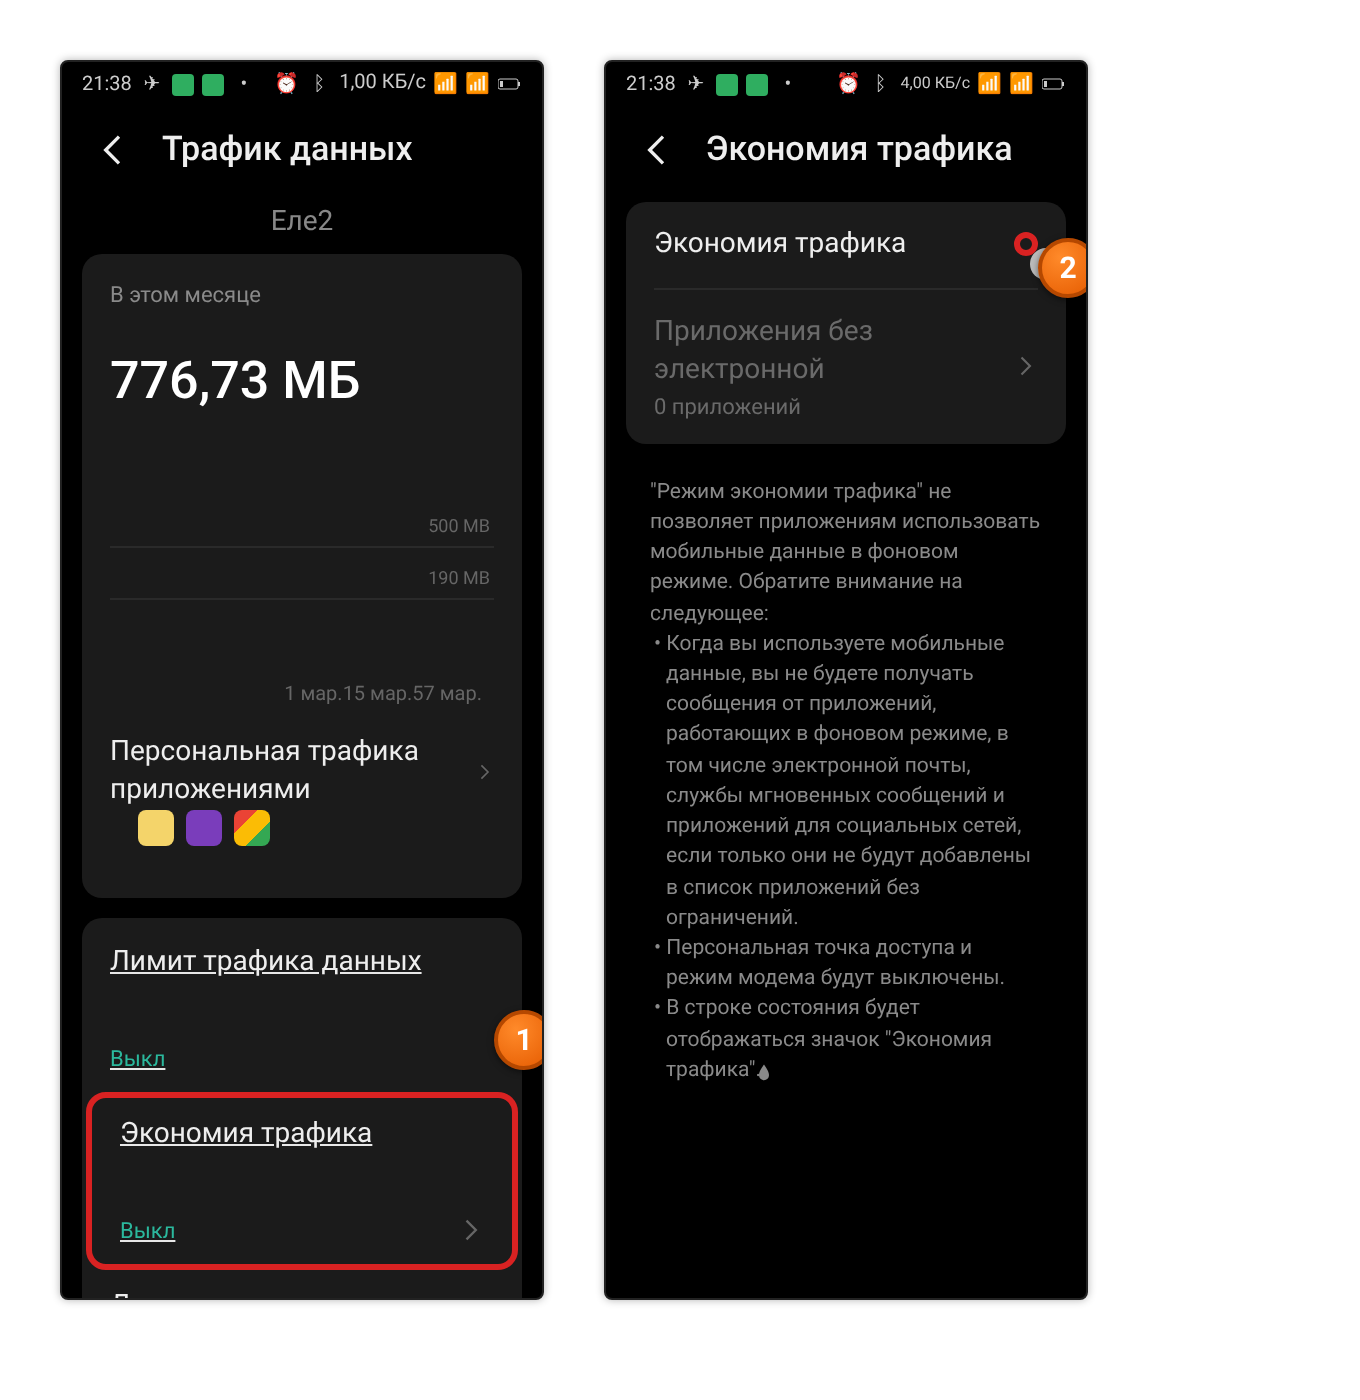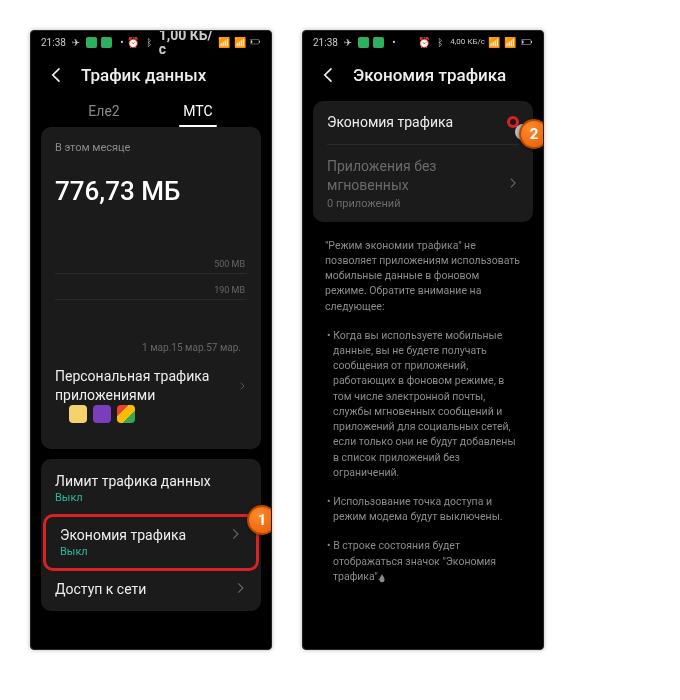--- a/index.html
+++ b/index.html
@@ -54,52 +54,52 @@
   .bar{flex:1;background:#15b79f;border-radius:1px;max-width:8px;}
   .bar.dim{background:#0e5a50;}
   .xlabels{display:flex;justify-content:flex-end;font-size:10px;color:#666;padding:4px 6px 0 6px;}
   .card-row{display:flex;align-items:center;justify-content:space-between;padding:12px 14px;}
   .row-title{font-size:14px;color:#eee;line-height:1.35;}
   .chev{width:14px;height:14px;color:#666;}
   .chev svg{width:100%;height:100%;}
   .app-icons{display:flex;gap:6px;padding:0 14px 12px 14px;}
   .app-ic{width:18px;height:18px;border-radius:4px;}
   .list-block{background:#1b1b1b;border-radius:10px;display:flex;flex-direction:column;padding:4px 0;}
-  .list-item{padding:10px 14px;display:flex;align-items:flex-start;justify-content:space-between;}
+  .list-item{padding:10px 14px;display:flex;align-items:flex-end;justify-content:space-between;text-decoration:underline;}
   .li-txt{display:flex;flex-direction:column;gap:2px;}
   .li-title{font-size:14px;color:#eee;}
-  .li-sub{font-size:11px;color:#2bb89d;}
+  .li-sub{font-size:11px;color:#2bb89d;margin-top:32px;}
   
   .hl{border:3px solid #d92222;border-radius:10px;}
   .marker{position:absolute;width:30px;height:30px;border-radius:50%;background:radial-gradient(circle at 35% 30%, #ff8a2a, #e55b00);border:2px solid #b54800;color:#fff;font-weight:700;display:flex;align-items:center;justify-content:center;font-size:15px;box-shadow:0 1px 3px rgba(0,0,0,0.5);}
   
   .toggle{width:36px;height:20px;border-radius:10px;background:#3a3a3a;position:relative;flex-shrink:0;}
   .toggle .knob{position:absolute;left:2px;top:2px;width:16px;height:16px;border-radius:50%;background:#bbb;}
   .faded{color:#6a6a6a;}
   .desc{font-size:10.5px;color:#8a8a8a;line-height:1.45;padding:6px 12px;}
-  .desc .bullet{display:block;padding-left:8px;text-indent:-6px;margin-top:14px;}
+  .desc .bullet{display:block;padding-left:8px;text-indent:-6px;margin-top:0;}
   .drop{display:inline-block;width:10px;height:10px;vertical-align:middle;}
   .drop svg{width:100%;height:100%;}
 </style>
 </head>
 <body>
 
 <div class="phone">
   <div class="statusbar">
     <div class="left">
       <span>21:38</span>
       <span class="sb-ic">✈</span>
       <span class="sb-box" style="background:#2fae60"></span>
       <span class="sb-box" style="background:#2fae60"></span>
       <span class="sb-ic">•</span>
     </div>
     <div class="right">
       <span class="sb-ic">⏰</span>
       <span class="sb-ic">ᛒ</span>
-      <span style="font-size:14px;line-height:1;font-weight:bold;">1,00 КБ/с</span>
+      <span style="font-size:10px;line-height:1;">1,00 КБ/с</span>
       <span class="sb-ic">📶</span>
       <span class="sb-ic">📶</span>
       <span class="sb-ic">
         <svg viewBox="0 0 24 12">
             <rect x="0" y="1" width="20" height="10" rx="2" fill="none" stroke="#ccc" stroke-width="1"></rect>
             <rect x="20" y="4" width="2" height="4" fill="#ccc"></rect>
             <rect x="2" y="3" width="3" height="6" fill="#ccc"></rect>
           </svg>
       </span>
     </div>
@@ -109,21 +109,20 @@
     <span class="back-arrow">
       <svg viewBox="0 0 24 24" fill="none" stroke="currentColor" stroke-width="2">
           <path d="M15 4 L7 12 L15 20"></path>
         </svg>
     </span>
     <span class="title">Трафик данных</span>
   </div>
 
   <div class="tabs">
     <div class="tab">Еле2</div>
-    <div class="tab active">МТС</div>
   </div>
 
   <div class="content">
     <div class="card">
       <div class="month-label">В этом месяце</div>
       <div class="usage-big">776,73 МБ</div>
       <div class="chart" id="chart">
         <div class="grid" style="bottom:64px"></div>
         <span class="gridlbl" style="bottom:64px">500 MB</span>
         <div class="grid" style="bottom:38px"></div>
@@ -246,33 +245,33 @@
     <div class="card" style="padding:0">
       <div class="card-row">
         <span class="row-title">Экономия трафика</span>
         <span class="hl" style="padding:3px;border-radius:8px;">
           <span class="toggle"><span class="knob"></span></span>
         </span>
       </div>
       <div style="height:1px;background:#2a2a2a;margin:0 14px;"></div>
       <div class="card-row">
         <div class="li-txt">
-          <span class="row-title faded">Приложения без мгновенных</span>
+          <span class="row-title faded">Приложения без электронной</span>
           <span class="faded" style="font-size:11px">0 приложений</span>
         </div>
         <span class="chev"><svg viewBox="0 0 24 24" fill="none" stroke="currentColor" stroke-width="2">
               <path d="M9 4 L17 12 L9 20"></path>
             </svg></span>
       </div>
     </div>
 
     <div class="desc">
       <span>"Режим экономии трафика" не позволяет приложениям использовать мобильные данные в фоновом режиме. Обратите внимание на следующее:</span>
       <span class="bullet">• Когда вы используете мобильные данные, вы не будете получать сообщения от приложений, работающих в фоновом режиме, в том числе электронной почты, службы мгновенных сообщений и приложений для социальных сетей, если только они не будут добавлены в список приложений без ограничений.</span>
-      <span class="bullet">• Использование точка доступа и режим модема будут выключены.</span>
+      <span class="bullet">• Персональная точка доступа и режим модема будут выключены.</span>
       <span class="bullet">
         <span>• В строке состояния будет отображаться значок "Экономия трафика".</span>
         <span class="drop">
           <svg viewBox="0 0 24 24" fill="#8a8a8a">
               <path d="M12 3 C8 9 6 12 6 16 a6 6 0 0 0 12 0 c0-4-2-7-6-13z"></path>
             </svg>
         </span>
       </span>
     </div>
   </div>

